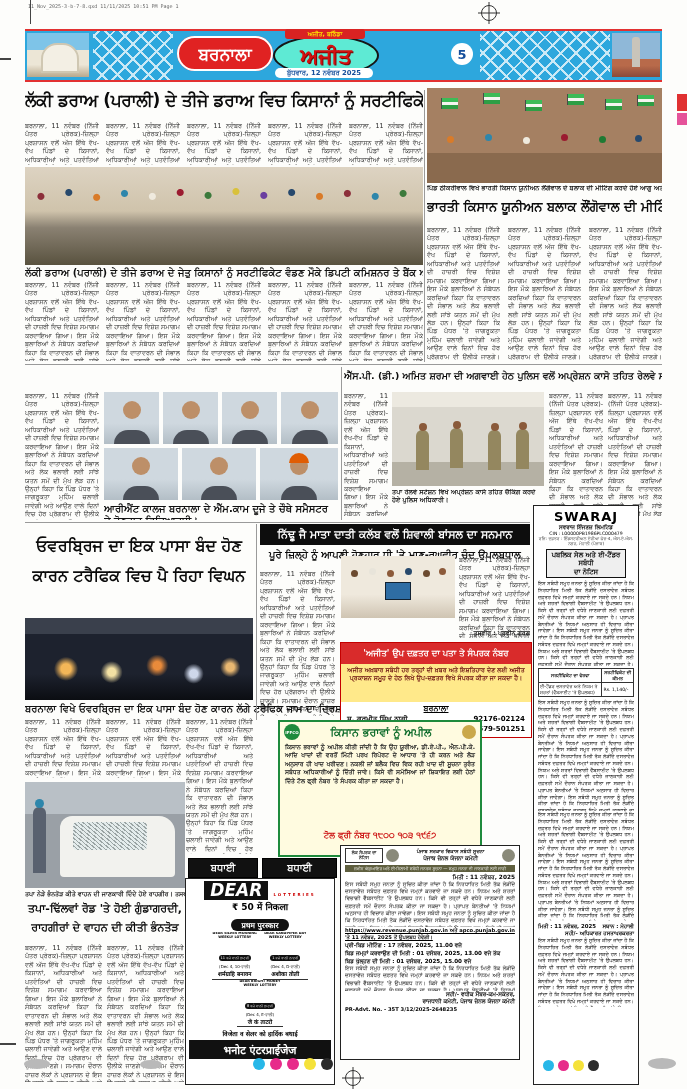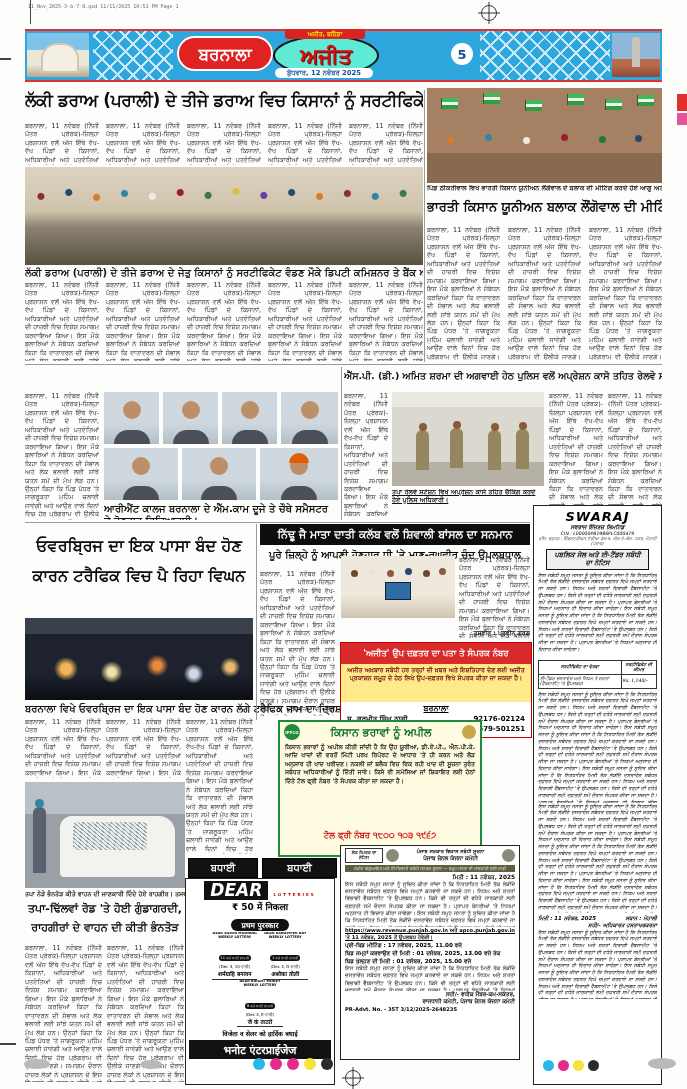--- a/index.html
+++ b/index.html
@@ -96,22 +96,22 @@
      padding:2px 4px;height:34px;overflow:hidden;line-height:1.35;}
   #ajit-box .cityrow{font-weight:bold;font-size:8px;text-align:center;text-decoration:underline;margin-top:2px;}
   #ajit-box .crow{display:flex;justify-content:space-between;font-weight:bold;font-size:7px;padding:1px 6px;}
   #iffco-box{position:absolute;left:278px;top:720px;width:200px;height:133px;border:2px solid #1e8a3c;background:#fffbe0;}
   #iffco-box .hd{display:flex;align-items:center;gap:4px;padding:2px 4px;}
   #iffco-logo{width:16px;height:16px;border-radius:50%;background:#1e8a3c;color:#fff;font-size:4px;font-weight:bold;
      display:flex;align-items:center;justify-content:center;flex:0 0 auto;}
   #iffco-box .ttl{color:#0d6b2a;font-weight:bold;font-size:11px;flex:1;text-align:center;}
   #iffco-box .bd{font-size:6.1px;color:#222;text-align:justify;padding:1px 5px;height:86px;overflow:hidden;line-height:1.38;font-weight:bold;}
   #iffco-box .toll{color:#cc1111;font-weight:bold;font-size:8.5px;text-align:center;}
-  #swaraj-box{position:absolute;left:533px;top:505px;width:129px;height:580px;border:1.5px solid #222;
-     background:#fff;padding:3px 4px;box-sizing:border-box;overflow:hidden;font-style:italic;}
+  #swaraj-box{position:absolute;left:533px;top:505px;width:106px;height:580px;border:1.5px solid #222;
+     background:#fff;padding:3px 4px;box-sizing:border-box;overflow:hidden;}
   #swaraj-box .brand{text-align:center;font-weight:bold;font-size:13px;letter-spacing:1px;color:#000;}
   #swaraj-box .sub{text-align:center;font-weight:bold;font-size:5.6px;}
   #swaraj-box .cin{text-align:center;font-size:4.6px;}
   #swaraj-box .addr{text-align:center;font-size:4.3px;color:#333;line-height:1.25;}
   #swaraj-box .bar{border:1px solid #111;background:#efefef;font-weight:bold;font-size:6.8px;
      text-align:center;margin:2px 8px;padding:1px 0;line-height:1.25;}
   #swaraj-box .p{font-size:5px;line-height:1.35;text-align:justify;overflow:hidden;}
   .stable{width:100%;border-collapse:collapse;margin:2px 0;}
   .stable td,.stable th{border:1px solid #333;font-size:4.6px;padding:1px;line-height:1.2;}
   #govt-box{position:absolute;left:340px;top:845px;width:180px;height:215px;border:1.5px solid #222;
@@ -234,21 +234,21 @@
   <div class="rule-v" style="left:341px;top:367px;height:153px;"></div>
 
   <div class="abs hl fit" style="left:344px;top:370px;width:318px;font-size:9.5px;">ਐੱਸ.ਪੀ. (ਡੀ.) ਅਮਿਤ ਸ਼ਰਮਾ ਦੀ ਅਗਵਾਈ ਹੇਠ ਪੁਲਿਸ ਵਲੋਂ ਅਪ੍ਰੇਸ਼ਨ ਕਾਸੋ ਤਹਿਤ ਰੇਲਵੇ ਸਟੇਸ਼ਨ 'ਤੇ ਚੈਕਿੰਗ</div>
   <div class="txtcol" style="left:344px;top:392px;width:44px;height:124px;">ਬਰਨਾਲਾ, 11 ਨਵੰਬਰ (ਨਿੱਜੀ ਪੱਤਰ ਪ੍ਰੇਰਕ)-ਜ਼ਿਲ੍ਹਾ ਪ੍ਰਸ਼ਾਸਨ ਵਲੋਂ ਅੱਜ ਇੱਥੇ ਵੱਖ-ਵੱਖ ਪਿੰਡਾਂ ਦੇ ਕਿਸਾਨਾਂ, ਅਧਿਕਾਰੀਆਂ ਅਤੇ ਪਤਵੰਤਿਆਂ ਦੀ ਹਾਜ਼ਰੀ ਵਿਚ ਵਿਸ਼ੇਸ਼ ਸਮਾਗਮ ਕਰਵਾਇਆ ਗਿਆ। ਇਸ ਮੌਕੇ ਬੁਲਾਰਿਆਂ ਨੇ ਸੰਬੋਧਨ ਕਰਦਿਆਂ ਕਿਹਾ ਕਿ ਵਾਤਾਵਰਨ ਦੀ ਸੰਭਾਲ ਅਤੇ ਲੋਕ ਭਲਾਈ ਲਈ ਸਾਂਝੇ ਯਤਨ ਸਮੇਂ ਦੀ ਮੁੱਖ ਲੋੜ ਹਨ। ਉਨ੍ਹਾਂ ਕਿਹਾ ਕਿ ਪਿੰਡ ਪੱਧਰ 'ਤੇ ਜਾਗਰੂਕਤਾ ਮੁਹਿੰਮ ਚਲਾਈ ਜਾਵੇਗੀ ਅਤੇ ਆਉਣ ਵਾਲੇ ਦਿਨਾਂ ਵਿਚ ਹੋਰ ਪ੍ਰੋਗਰਾਮ ਵੀ ਉਲੀਕੇ ਜਾਣਗੇ। ਸਮਾਗਮ ਦੌਰਾਨ ਹਾਜ਼ਰ ਲੋਕਾਂ ਨੇ ਪ੍ਰਸ਼ਾਸਨ ਦੇ ਇਸ ਉਪਰਾਲੇ ਦੀ ਸ਼ਲਾਘਾ ਕੀਤੀ ਅਤੇ ਹਰ ਤਰ੍ਹਾਂ ਦੇ ਸਹਿਯੋਗ ਦਾ ਭਰੋਸਾ ਦਿੱਤਾ। ਇਸ ਮੌਕੇ ਹੋਰਨਾਂ ਤੋਂ ਇਲਾਵਾ ਸਰਪੰਚ, ਪੰਚ, ਸਮਾਜ ਸੇਵੀ ਅਤੇ ਵੱਡੀ ਗਿਣਤੀ ਵਿਚ ਇਲਾਕਾ ਨਿਵਾਸੀ ਹਾਜ਼ਰ ਸਨ। ਬਰਨਾਲਾ, 11 ਨਵੰਬਰ (ਨਿੱਜੀ ਪੱਤਰ ਪ੍ਰੇਰਕ)-ਜ਼ਿਲ੍ਹਾ ਪ੍ਰਸ਼ਾਸਨ ਵਲੋਂ ਅੱਜ ਇੱਥੇ ਵੱਖ-ਵੱਖ ਪਿੰਡਾਂ ਦੇ ਕਿਸਾਨਾਂ, ਅਧਿਕਾਰੀਆਂ ਅਤੇ ਪਤਵੰਤਿਆਂ ਦੀ ਹਾਜ਼ਰੀ ਵਿਚ ਵਿਸ਼ੇਸ਼ ਸਮਾਗਮ ਕਰਵਾਇਆ ਗਿਆ। ਇਸ ਮੌਕੇ ਬੁਲਾਰਿਆਂ ਨੇ ਸੰਬੋਧਨ ਕਰਦਿਆਂ ਕਿਹਾ ਕਿ ਵਾਤਾਵਰਨ ਦੀ ਸੰਭਾਲ ਅਤੇ ਲੋਕ ਭਲਾਈ ਲਈ ਸਾਂਝੇ ਯਤਨ ਸਮੇਂ ਦੀ ਮੁੱਖ ਲੋੜ ਹਨ। ਉਨ੍ਹਾਂ ਕਿਹਾ ਕਿ ਪਿੰਡ ਪੱਧਰ 'ਤੇ ਜਾਗਰੂਕਤਾ ਮੁਹਿੰਮ ਚਲਾਈ ਜਾਵੇਗੀ ਅਤੇ ਆਉਣ ਵਾਲੇ ਦਿਨਾਂ ਵਿਚ ਹੋਰ ਪ੍ਰੋਗਰਾਮ ਵੀ ਉਲੀਕੇ ਜਾਣਗੇ। ਸਮਾਗਮ ਦੌਰਾਨ ਹਾਜ਼ਰ ਲੋਕਾਂ ਨੇ ਪ੍ਰਸ਼ਾਸਨ ਦੇ ਇਸ ਉਪਰਾਲੇ ਦੀ ਸ਼ਲਾਘਾ ਕੀਤੀ ਅਤੇ ਹਰ ਤਰ੍ਹਾਂ ਦੇ ਸਹਿਯੋਗ ਦਾ ਭਰੋਸਾ ਦਿੱਤਾ। ਇਸ ਮੌਕੇ ਹੋਰਨਾਂ ਤੋਂ ਇਲਾਵਾ ਸਰਪੰਚ, ਪੰਚ, ਸਮਾਜ ਸੇਵੀ ਅਤੇ ਵੱਡੀ ਗਿਣਤੀ ਵਿਚ ਇਲਾਕਾ ਨਿਵਾਸੀ ਹਾਜ਼ਰ ਸਨ। </div>
   <div class="ph ph-police" style="left:392px;top:392px;width:152px;height:94px;">
     <b class="figure" style="left:24px;top:38px;"></b>
     <b class="figure" style="left:58px;top:36px;"></b>
     <b class="figure" style="left:96px;top:38px;"></b>
     <b class="figure" style="left:124px;top:37px;"></b>
   </div>
-  <div class="caption" style="left:392px;top:489px;width:152px;height:24px;font-size:6.5px;text-decoration:underline;">ਤਪਾ ਰੇਲਵੇ ਸਟੇਸ਼ਨ ਵਿਖੇ ਅਪ੍ਰੇਸ਼ਨ ਕਾਸੋ ਤਹਿਤ ਚੈਕਿੰਗ ਕਰਦੇ ਹੋਏ ਪੁਲਿਸ ਅਧਿਕਾਰੀ।</div>
+  <div class="caption" style="left:392px;top:489px;width:152px;height:24px;font-size:6.5px;">ਤਪਾ ਰੇਲਵੇ ਸਟੇਸ਼ਨ ਵਿਖੇ ਅਪ੍ਰੇਸ਼ਨ ਕਾਸੋ ਤਹਿਤ ਚੈਕਿੰਗ ਕਰਦੇ ਹੋਏ ਪੁਲਿਸ ਅਧਿਕਾਰੀ।</div>
   <div class="txtcol" style="left:549px;top:392px;width:54px;height:124px;">ਬਰਨਾਲਾ, 11 ਨਵੰਬਰ (ਨਿੱਜੀ ਪੱਤਰ ਪ੍ਰੇਰਕ)-ਜ਼ਿਲ੍ਹਾ ਪ੍ਰਸ਼ਾਸਨ ਵਲੋਂ ਅੱਜ ਇੱਥੇ ਵੱਖ-ਵੱਖ ਪਿੰਡਾਂ ਦੇ ਕਿਸਾਨਾਂ, ਅਧਿਕਾਰੀਆਂ ਅਤੇ ਪਤਵੰਤਿਆਂ ਦੀ ਹਾਜ਼ਰੀ ਵਿਚ ਵਿਸ਼ੇਸ਼ ਸਮਾਗਮ ਕਰਵਾਇਆ ਗਿਆ। ਇਸ ਮੌਕੇ ਬੁਲਾਰਿਆਂ ਨੇ ਸੰਬੋਧਨ ਕਰਦਿਆਂ ਕਿਹਾ ਕਿ ਵਾਤਾਵਰਨ ਦੀ ਸੰਭਾਲ ਅਤੇ ਲੋਕ ਭਲਾਈ ਲਈ ਸਾਂਝੇ ਯਤਨ ਸਮੇਂ ਦੀ ਮੁੱਖ ਲੋੜ ਹਨ। ਉਨ੍ਹਾਂ ਕਿਹਾ ਕਿ ਪਿੰਡ ਪੱਧਰ 'ਤੇ ਜਾਗਰੂਕਤਾ ਮੁਹਿੰਮ ਚਲਾਈ ਜਾਵੇਗੀ ਅਤੇ ਆਉਣ ਵਾਲੇ ਦਿਨਾਂ ਵਿਚ ਹੋਰ ਪ੍ਰੋਗਰਾਮ ਵੀ ਉਲੀਕੇ ਜਾਣਗੇ। ਸਮਾਗਮ ਦੌਰਾਨ ਹਾਜ਼ਰ ਲੋਕਾਂ ਨੇ ਪ੍ਰਸ਼ਾਸਨ ਦੇ ਇਸ ਉਪਰਾਲੇ ਦੀ ਸ਼ਲਾਘਾ ਕੀਤੀ ਅਤੇ ਹਰ ਤਰ੍ਹਾਂ ਦੇ ਸਹਿਯੋਗ ਦਾ ਭਰੋਸਾ ਦਿੱਤਾ। ਇਸ ਮੌਕੇ ਹੋਰਨਾਂ ਤੋਂ ਇਲਾਵਾ ਸਰਪੰਚ, ਪੰਚ, ਸਮਾਜ ਸੇਵੀ ਅਤੇ ਵੱਡੀ ਗਿਣਤੀ ਵਿਚ ਇਲਾਕਾ ਨਿਵਾਸੀ ਹਾਜ਼ਰ ਸਨ। ਬਰਨਾਲਾ, 11 ਨਵੰਬਰ (ਨਿੱਜੀ ਪੱਤਰ ਪ੍ਰੇਰਕ)-ਜ਼ਿਲ੍ਹਾ ਪ੍ਰਸ਼ਾਸਨ ਵਲੋਂ ਅੱਜ ਇੱਥੇ ਵੱਖ-ਵੱਖ ਪਿੰਡਾਂ ਦੇ ਕਿਸਾਨਾਂ, ਅਧਿਕਾਰੀਆਂ ਅਤੇ ਪਤਵੰਤਿਆਂ ਦੀ ਹਾਜ਼ਰੀ ਵਿਚ ਵਿਸ਼ੇਸ਼ ਸਮਾਗਮ ਕਰਵਾਇਆ ਗਿਆ। ਇਸ ਮੌਕੇ ਬੁਲਾਰਿਆਂ ਨੇ ਸੰਬੋਧਨ ਕਰਦਿਆਂ ਕਿਹਾ ਕਿ ਵਾਤਾਵਰਨ ਦੀ ਸੰਭਾਲ ਅਤੇ ਲੋਕ ਭਲਾਈ ਲਈ ਸਾਂਝੇ ਯਤਨ ਸਮੇਂ ਦੀ ਮੁੱਖ ਲੋੜ ਹਨ। ਉਨ੍ਹਾਂ ਕਿਹਾ ਕਿ ਪਿੰਡ ਪੱਧਰ 'ਤੇ ਜਾਗਰੂਕਤਾ ਮੁਹਿੰਮ ਚਲਾਈ ਜਾਵੇਗੀ ਅਤੇ ਆਉਣ ਵਾਲੇ ਦਿਨਾਂ ਵਿਚ ਹੋਰ ਪ੍ਰੋਗਰਾਮ ਵੀ ਉਲੀਕੇ ਜਾਣਗੇ। ਸਮਾਗਮ ਦੌਰਾਨ ਹਾਜ਼ਰ ਲੋਕਾਂ ਨੇ ਪ੍ਰਸ਼ਾਸਨ ਦੇ ਇਸ ਉਪਰਾਲੇ ਦੀ ਸ਼ਲਾਘਾ ਕੀਤੀ ਅਤੇ ਹਰ ਤਰ੍ਹਾਂ ਦੇ ਸਹਿਯੋਗ ਦਾ ਭਰੋਸਾ ਦਿੱਤਾ। ਇਸ ਮੌਕੇ ਹੋਰਨਾਂ ਤੋਂ ਇਲਾਵਾ ਸਰਪੰਚ, ਪੰਚ, ਸਮਾਜ ਸੇਵੀ ਅਤੇ ਵੱਡੀ ਗਿਣਤੀ ਵਿਚ ਇਲਾਕਾ ਨਿਵਾਸੀ ਹਾਜ਼ਰ ਸਨ। </div>
   <div class="txtcol" style="left:608px;top:392px;width:54px;height:124px;">ਬਰਨਾਲਾ, 11 ਨਵੰਬਰ (ਨਿੱਜੀ ਪੱਤਰ ਪ੍ਰੇਰਕ)-ਜ਼ਿਲ੍ਹਾ ਪ੍ਰਸ਼ਾਸਨ ਵਲੋਂ ਅੱਜ ਇੱਥੇ ਵੱਖ-ਵੱਖ ਪਿੰਡਾਂ ਦੇ ਕਿਸਾਨਾਂ, ਅਧਿਕਾਰੀਆਂ ਅਤੇ ਪਤਵੰਤਿਆਂ ਦੀ ਹਾਜ਼ਰੀ ਵਿਚ ਵਿਸ਼ੇਸ਼ ਸਮਾਗਮ ਕਰਵਾਇਆ ਗਿਆ। ਇਸ ਮੌਕੇ ਬੁਲਾਰਿਆਂ ਨੇ ਸੰਬੋਧਨ ਕਰਦਿਆਂ ਕਿਹਾ ਕਿ ਵਾਤਾਵਰਨ ਦੀ ਸੰਭਾਲ ਅਤੇ ਲੋਕ ਭਲਾਈ ਲਈ ਸਾਂਝੇ ਯਤਨ ਸਮੇਂ ਦੀ ਮੁੱਖ ਲੋੜ ਹਨ। ਉਨ੍ਹਾਂ ਕਿਹਾ ਕਿ ਪਿੰਡ ਪੱਧਰ 'ਤੇ ਜਾਗਰੂਕਤਾ ਮੁਹਿੰਮ ਚਲਾਈ ਜਾਵੇਗੀ ਅਤੇ ਆਉਣ ਵਾਲੇ ਦਿਨਾਂ ਵਿਚ ਹੋਰ ਪ੍ਰੋਗਰਾਮ ਵੀ ਉਲੀਕੇ ਜਾਣਗੇ। ਸਮਾਗਮ ਦੌਰਾਨ ਹਾਜ਼ਰ ਲੋਕਾਂ ਨੇ ਪ੍ਰਸ਼ਾਸਨ ਦੇ ਇਸ ਉਪਰਾਲੇ ਦੀ ਸ਼ਲਾਘਾ ਕੀਤੀ ਅਤੇ ਹਰ ਤਰ੍ਹਾਂ ਦੇ ਸਹਿਯੋਗ ਦਾ ਭਰੋਸਾ ਦਿੱਤਾ। ਇਸ ਮੌਕੇ ਹੋਰਨਾਂ ਤੋਂ ਇਲਾਵਾ ਸਰਪੰਚ, ਪੰਚ, ਸਮਾਜ ਸੇਵੀ ਅਤੇ ਵੱਡੀ ਗਿਣਤੀ ਵਿਚ ਇਲਾਕਾ ਨਿਵਾਸੀ ਹਾਜ਼ਰ ਸਨ। ਬਰਨਾਲਾ, 11 ਨਵੰਬਰ (ਨਿੱਜੀ ਪੱਤਰ ਪ੍ਰੇਰਕ)-ਜ਼ਿਲ੍ਹਾ ਪ੍ਰਸ਼ਾਸਨ ਵਲੋਂ ਅੱਜ ਇੱਥੇ ਵੱਖ-ਵੱਖ ਪਿੰਡਾਂ ਦੇ ਕਿਸਾਨਾਂ, ਅਧਿਕਾਰੀਆਂ ਅਤੇ ਪਤਵੰਤਿਆਂ ਦੀ ਹਾਜ਼ਰੀ ਵਿਚ ਵਿਸ਼ੇਸ਼ ਸਮਾਗਮ ਕਰਵਾਇਆ ਗਿਆ। ਇਸ ਮੌਕੇ ਬੁਲਾਰਿਆਂ ਨੇ ਸੰਬੋਧਨ ਕਰਦਿਆਂ ਕਿਹਾ ਕਿ ਵਾਤਾਵਰਨ ਦੀ ਸੰਭਾਲ ਅਤੇ ਲੋਕ ਭਲਾਈ ਲਈ ਸਾਂਝੇ ਯਤਨ ਸਮੇਂ ਦੀ ਮੁੱਖ ਲੋੜ ਹਨ। ਉਨ੍ਹਾਂ ਕਿਹਾ ਕਿ ਪਿੰਡ ਪੱਧਰ 'ਤੇ ਜਾਗਰੂਕਤਾ ਮੁਹਿੰਮ ਚਲਾਈ ਜਾਵੇਗੀ ਅਤੇ ਆਉਣ ਵਾਲੇ ਦਿਨਾਂ ਵਿਚ ਹੋਰ ਪ੍ਰੋਗਰਾਮ ਵੀ ਉਲੀਕੇ ਜਾਣਗੇ। ਸਮਾਗਮ ਦੌਰਾਨ ਹਾਜ਼ਰ ਲੋਕਾਂ ਨੇ ਪ੍ਰਸ਼ਾਸਨ ਦੇ ਇਸ ਉਪਰਾਲੇ ਦੀ ਸ਼ਲਾਘਾ ਕੀਤੀ ਅਤੇ ਹਰ ਤਰ੍ਹਾਂ ਦੇ ਸਹਿਯੋਗ ਦਾ ਭਰੋਸਾ ਦਿੱਤਾ। ਇਸ ਮੌਕੇ ਹੋਰਨਾਂ ਤੋਂ ਇਲਾਵਾ ਸਰਪੰਚ, ਪੰਚ, ਸਮਾਜ ਸੇਵੀ ਅਤੇ ਵੱਡੀ ਗਿਣਤੀ ਵਿਚ ਇਲਾਕਾ ਨਿਵਾਸੀ ਹਾਜ਼ਰ ਸਨ। </div>
 
   <div class="rule-h" style="left:25px;top:522px;width:505px;"></div>
 
   <div class="abs hl fit" style="left:25px;top:566px;width:228px;font-size:16px;text-align:center;">ਕਾਰਨ ਟਰੈਫਿਕ ਵਿਚ ਪੈ ਰਿਹਾ ਵਿਘਨ</div>
   <div class="abs hl fit" style="left:25px;top:536px;width:228px;font-size:16px;text-align:center;">ਓਵਰਬ੍ਰਿਜ ਦਾ ਇਕ ਪਾਸਾ ਬੰਦ ਹੋਣ</div>
   <div class="ph ph-night" style="left:25px;top:618px;width:228px;height:82px;"></div>
   <div class="caption" style="left:25px;top:703px;width:320px;height:12px;white-space:nowrap;">ਬਰਨਾਲਾ ਵਿਖੇ ਓਵਰਬ੍ਰਿਜ ਦਾ ਇਕ ਪਾਸਾ ਬੰਦ ਹੋਣ ਕਾਰਨ ਲੱਗੇ ਟਰੈਫਿਕ ਜਾਮ ਦਾ ਦ੍ਰਿਸ਼। ਤਸਵੀਰ : ਗੁਰਸੇਵਕ ਸਿੰਘ</div>
   <div class="txtcol" style="left:25px;top:718px;width:76px;height:60px;">ਬਰਨਾਲਾ, 11 ਨਵੰਬਰ (ਨਿੱਜੀ ਪੱਤਰ ਪ੍ਰੇਰਕ)-ਜ਼ਿਲ੍ਹਾ ਪ੍ਰਸ਼ਾਸਨ ਵਲੋਂ ਅੱਜ ਇੱਥੇ ਵੱਖ-ਵੱਖ ਪਿੰਡਾਂ ਦੇ ਕਿਸਾਨਾਂ, ਅਧਿਕਾਰੀਆਂ ਅਤੇ ਪਤਵੰਤਿਆਂ ਦੀ ਹਾਜ਼ਰੀ ਵਿਚ ਵਿਸ਼ੇਸ਼ ਸਮਾਗਮ ਕਰਵਾਇਆ ਗਿਆ। ਇਸ ਮੌਕੇ ਬੁਲਾਰਿਆਂ ਨੇ ਸੰਬੋਧਨ ਕਰਦਿਆਂ ਕਿਹਾ ਕਿ ਵਾਤਾਵਰਨ ਦੀ ਸੰਭਾਲ ਅਤੇ ਲੋਕ ਭਲਾਈ ਲਈ ਸਾਂਝੇ ਯਤਨ ਸਮੇਂ ਦੀ ਮੁੱਖ ਲੋੜ ਹਨ। ਉਨ੍ਹਾਂ ਕਿਹਾ ਕਿ ਪਿੰਡ ਪੱਧਰ 'ਤੇ ਜਾਗਰੂਕਤਾ ਮੁਹਿੰਮ ਚਲਾਈ ਜਾਵੇਗੀ ਅਤੇ ਆਉਣ ਵਾਲੇ ਦਿਨਾਂ ਵਿਚ ਹੋਰ ਪ੍ਰੋਗਰਾਮ ਵੀ ਉਲੀਕੇ ਜਾਣਗੇ। ਸਮਾਗਮ ਦੌਰਾਨ ਹਾਜ਼ਰ ਲੋਕਾਂ ਨੇ ਪ੍ਰਸ਼ਾਸਨ ਦੇ ਇਸ ਉਪਰਾਲੇ ਦੀ ਸ਼ਲਾਘਾ ਕੀਤੀ ਅਤੇ ਹਰ ਤਰ੍ਹਾਂ ਦੇ ਸਹਿਯੋਗ ਦਾ ਭਰੋਸਾ ਦਿੱਤਾ। ਇਸ ਮੌਕੇ ਹੋਰਨਾਂ ਤੋਂ ਇਲਾਵਾ ਸਰਪੰਚ, ਪੰਚ, ਸਮਾਜ ਸੇਵੀ ਅਤੇ ਵੱਡੀ ਗਿਣਤੀ ਵਿਚ ਇਲਾਕਾ ਨਿਵਾਸੀ ਹਾਜ਼ਰ ਸਨ। </div>

